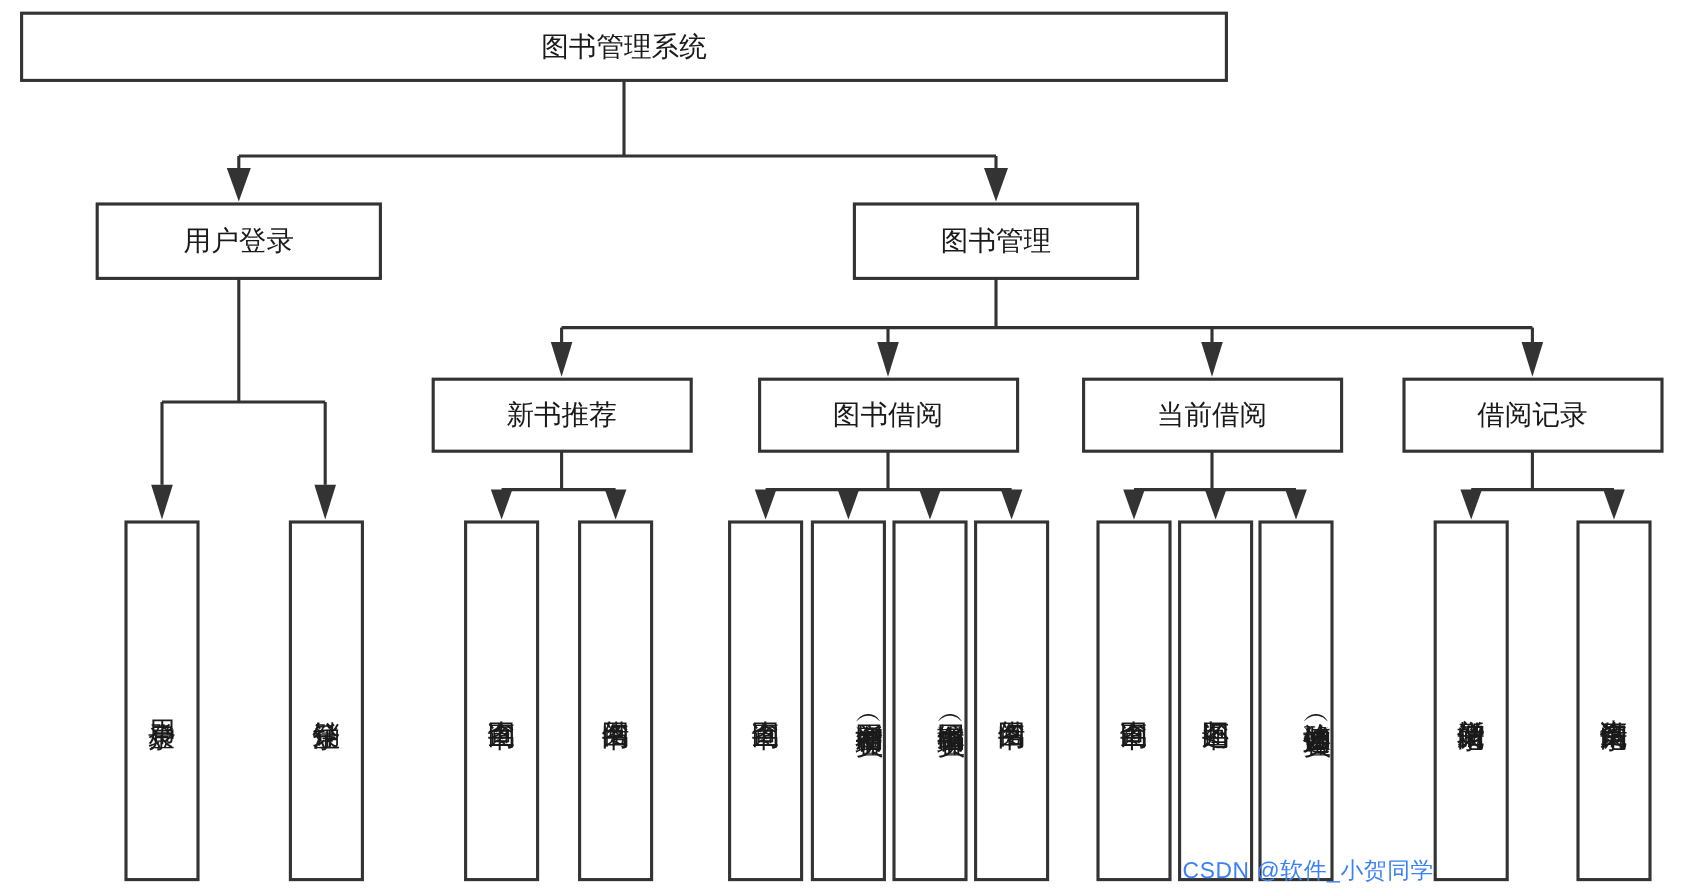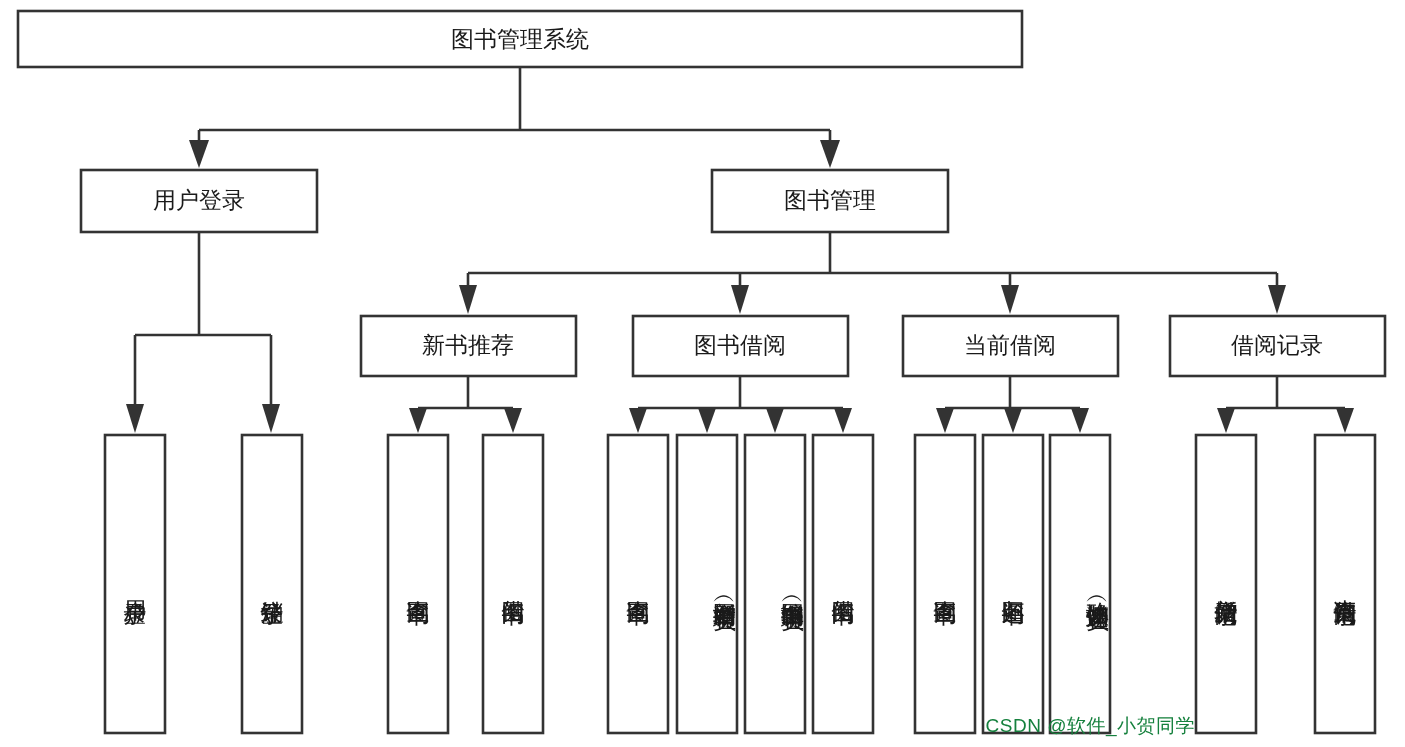--- a/index.html
+++ b/index.html
@@ -67,21 +67,21 @@
   }
   .vlabel.mid {
     align-items: center;
   }
   #watermark {
     position: absolute;
     right: 14px;
     bottom: 8px;
     font-family: "Liberation Sans", "DejaVu Sans", sans-serif;
     font-size: 19px;
-    color: #15803d;
+    color: #3b82f6;
     letter-spacing: 0.5px;
     white-space: nowrap;
   }
 </style>
 </head>
 <body>
 
 <div id="diagram-root">
 
   <svg id="flow" viewBox="0 0 1405 747">

